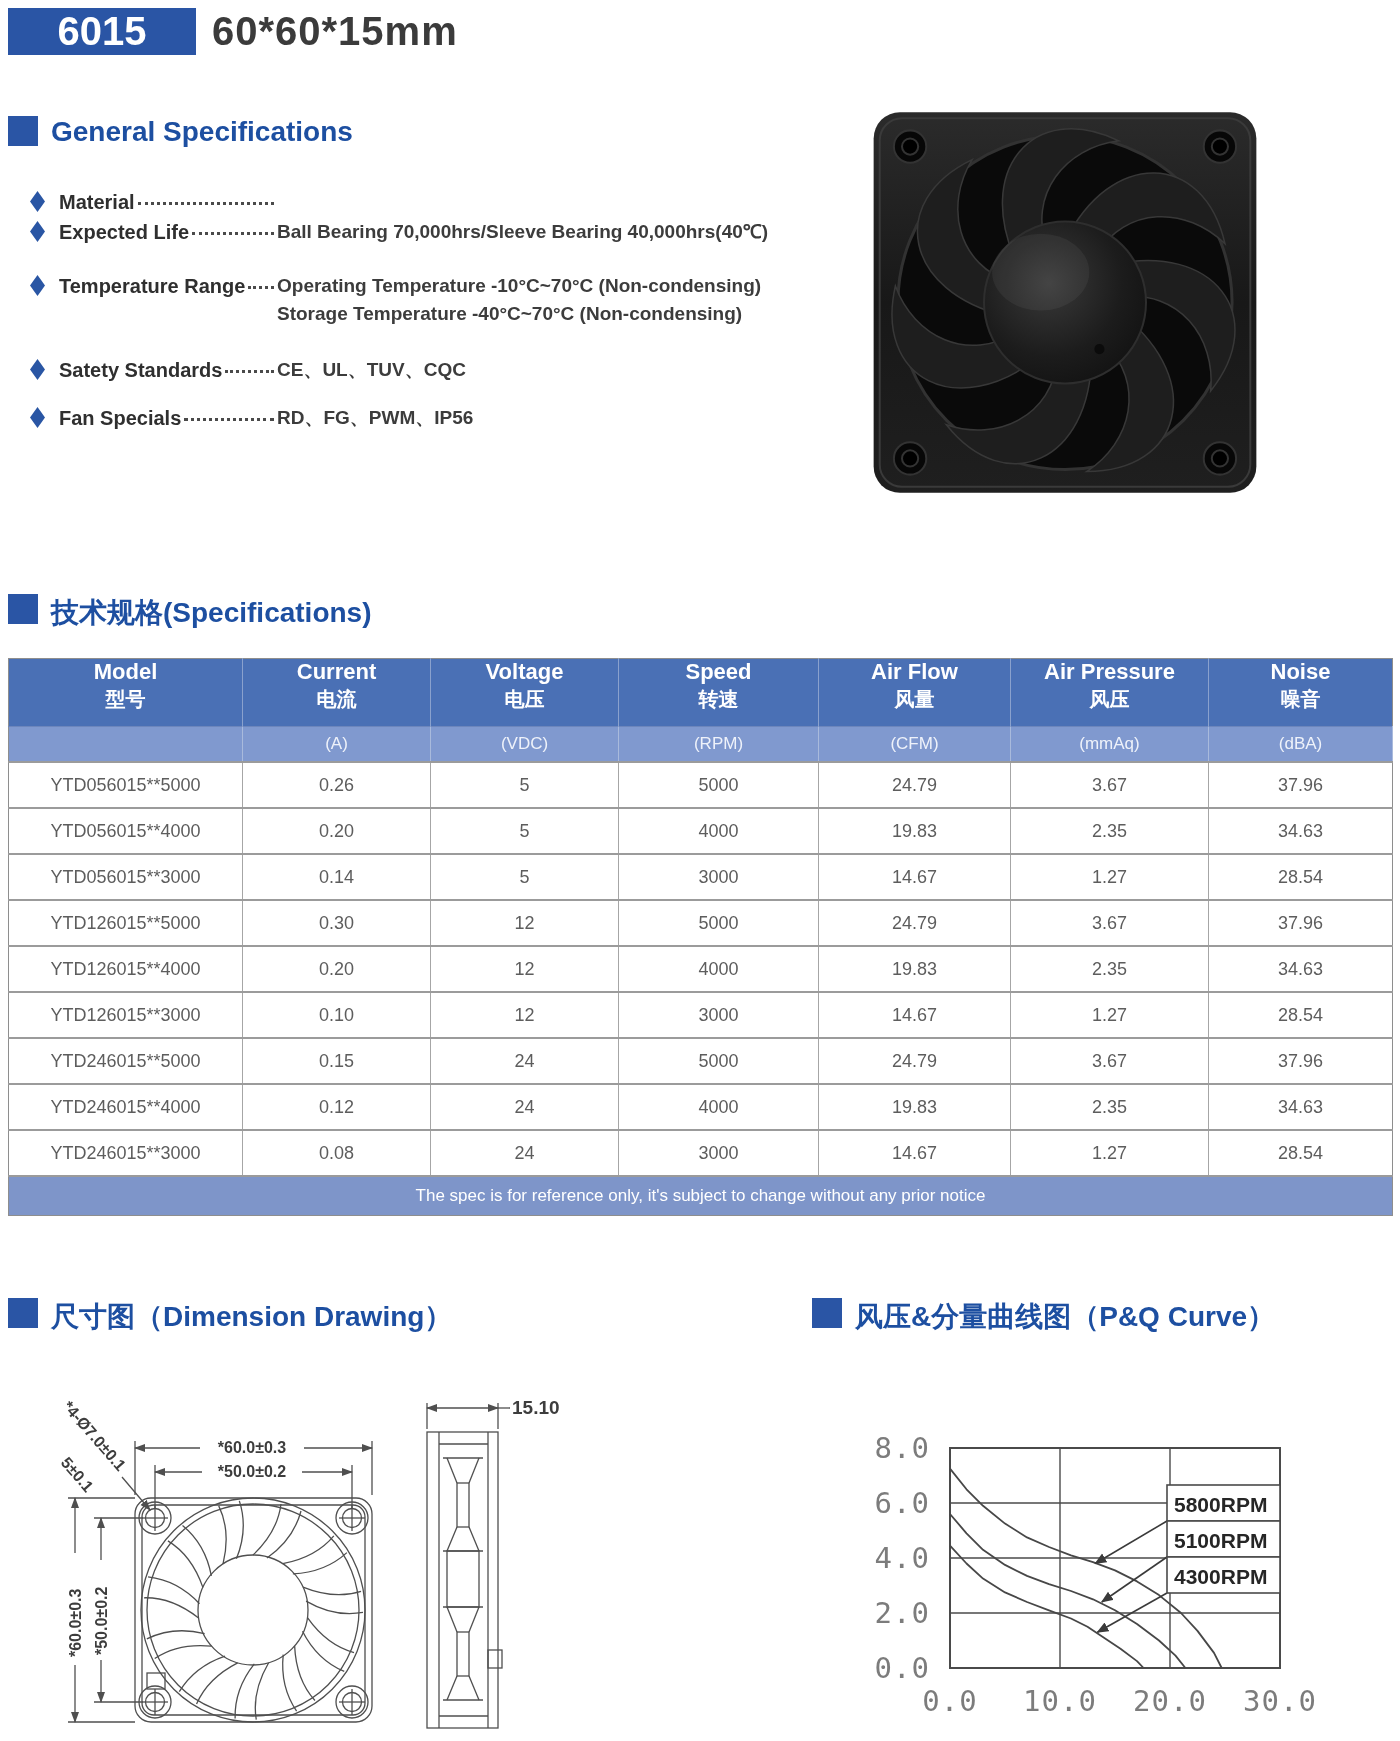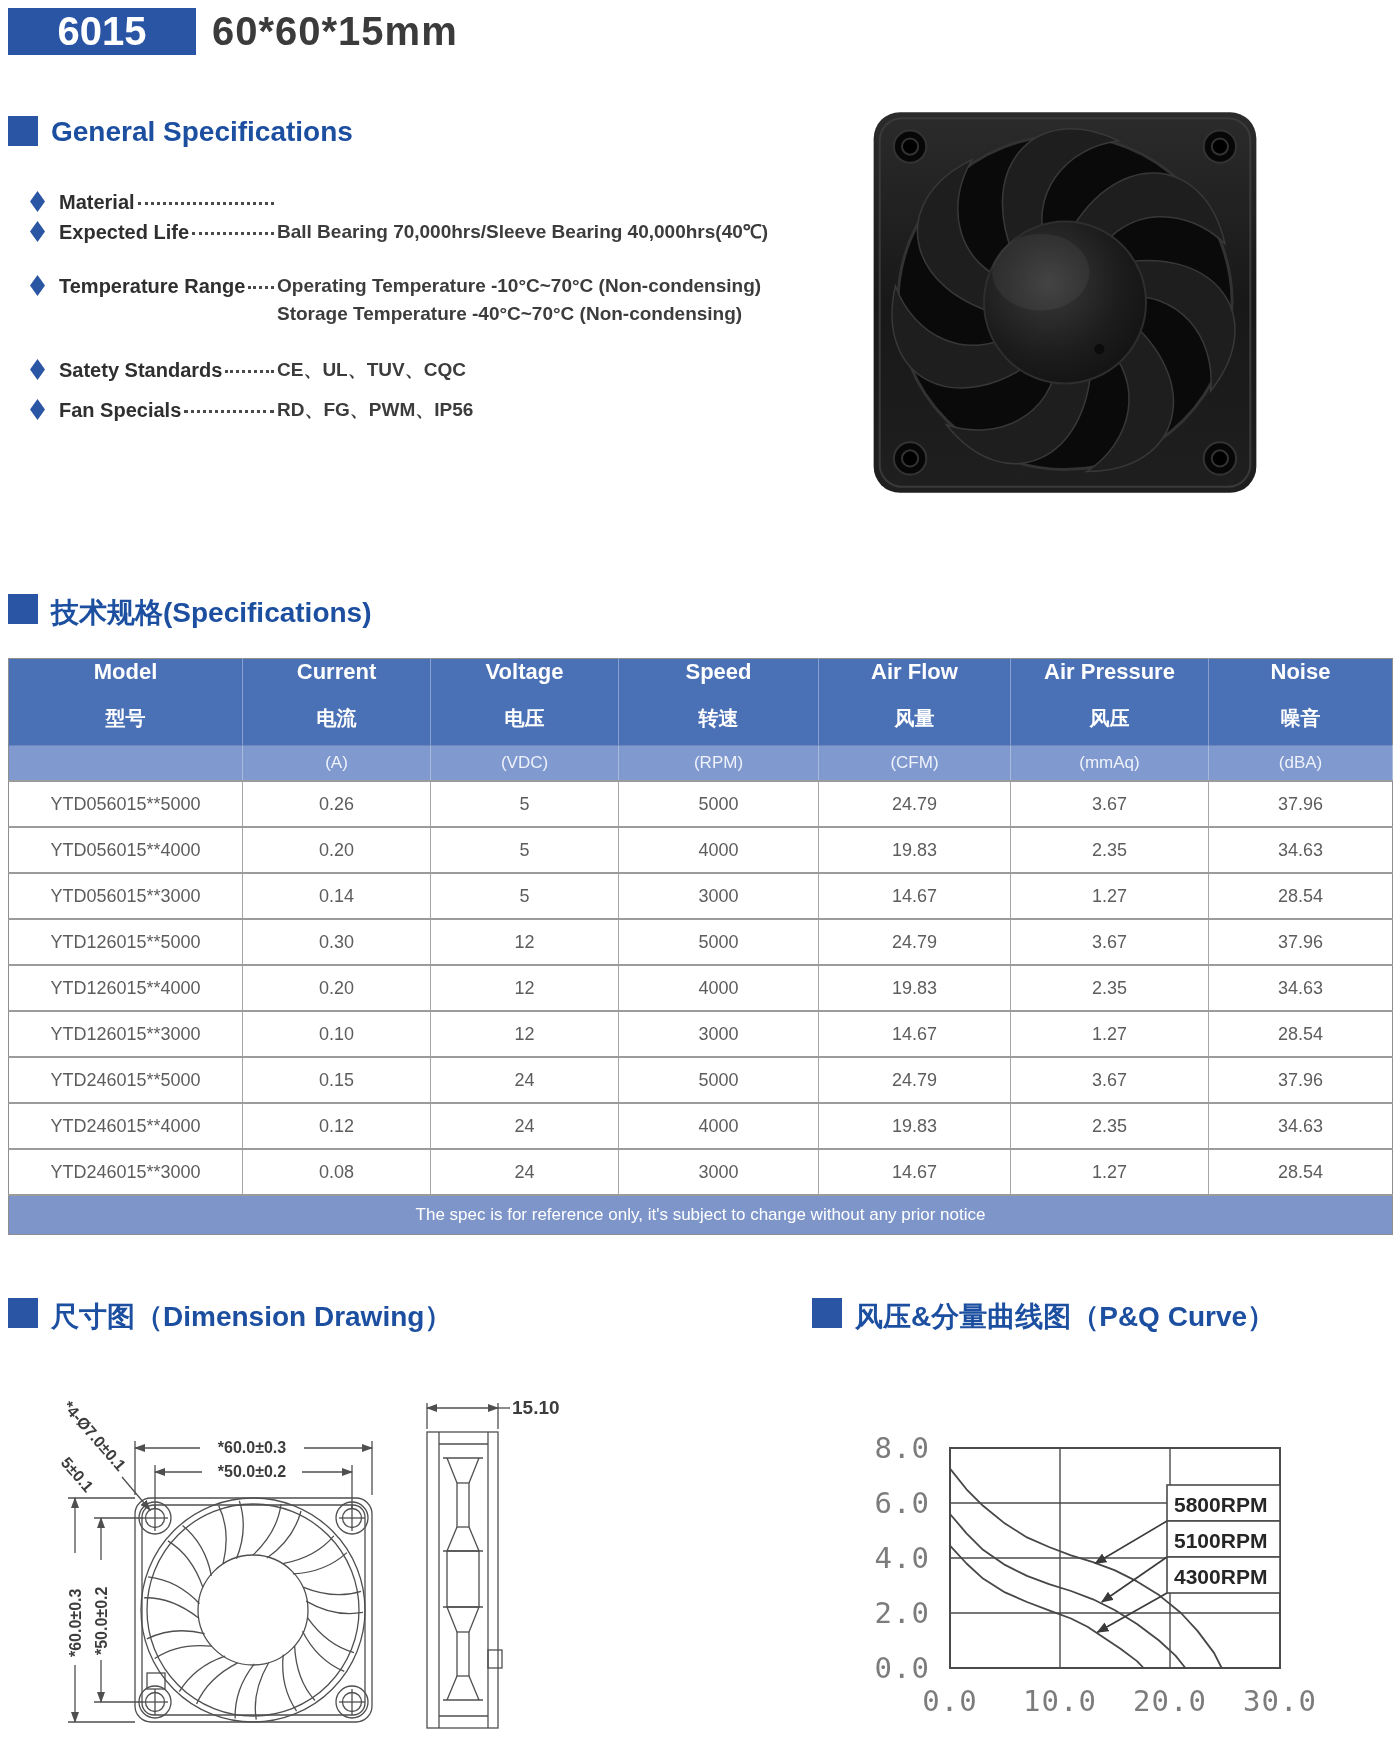--- a/index.html
+++ b/index.html
@@ -16,34 +16,34 @@
   .sec-title{display:flex;align-items:flex-start;gap:13px}
   .sec-title .sq{width:30px;height:30px;background:#2a55a5;flex:none}
   .sec-title h2{margin:0;font-size:28px;font-weight:bold;color:#1d4fa1;white-space:nowrap}
 
   
   #spec-list{left:30px;top:188px;width:840px}
   .spec-item{display:flex;align-items:flex-start}
   .spec-item:nth-child(1){margin-bottom:2px}
   .spec-item:nth-child(2){margin-bottom:26px}
   .spec-item:nth-child(3){margin-bottom:28px}
-  .spec-item:nth-child(4){margin-bottom:12px}
+  .spec-item:nth-child(4){margin-bottom:20px}
   .diamond{width:15px;height:21px;background:#2a56a4;clip-path:polygon(50% 0,100% 50%,50% 100%,0 50%);
     margin:3px 14px 0 0;flex:none}
   .label-wrap{width:218px;display:flex;flex:none}
   .spec-label{font-size:20px;font-weight:bold;color:#2f2f2f;white-space:nowrap;line-height:28px}
   .dots{flex:1;border-bottom:3px dotted #4a4a4a;margin:0 3px 7px 3px;height:14px}
   .spec-values{font-size:19px;font-weight:bold;color:#3c3c3c;line-height:28px}
 
   
   #spec-table{left:8px;top:658px;width:1384px;border-collapse:collapse;table-layout:fixed;
     border:1px solid #8e8e8e}
   #spec-table th{background:#4a70b5;color:#fff;padding:0 0 13px;border-right:1px solid #8aa1cd;vertical-align:middle}
   #spec-table th .en{font-size:22px;font-weight:bold}
-  #spec-table th .cn{font-size:20px;font-weight:bold;margin-top:20px}
+  #spec-table th .cn{font-size:20px;font-weight:bold;margin-top:1px}
   #spec-table tr.units td{background:#8099cf;color:#eef2fa;font-size:17px;text-align:center;
     padding:6px 0;border-right:1px solid #a9badc;border-top:1px solid #6d86bc;height:22px}
   #spec-table tbody td{color:#5d5d5d;font-size:18px;text-align:center;padding:11px 0;
     border-right:1px solid #a6a6a6;border-top:2px solid #9b9b9b;height:22px}
   #spec-table th:last-child,#spec-table td:last-child{border-right:none}
   #spec-table tr.foot td{background:#7e95c9;color:#fff;font-size:17px;padding:8px 12px;border-right:none}
 
   
   .dl{stroke:#4f4f4f;stroke-width:1.3;fill:none}
   .dim{font-size:16px;fill:#3d3d3d;font-weight:bold}

